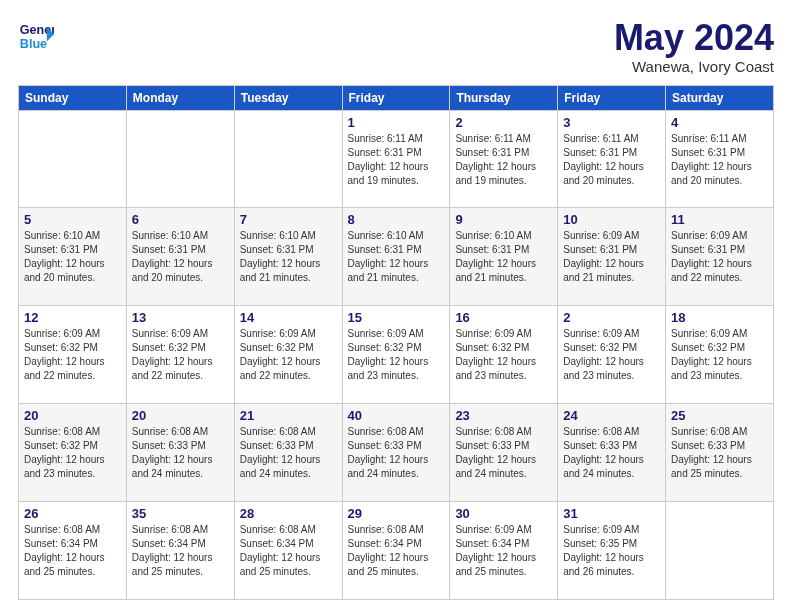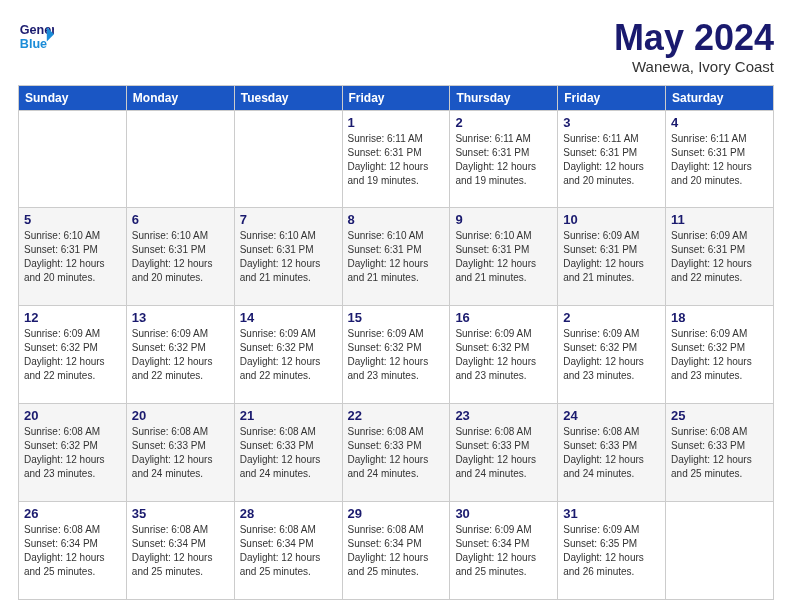--- a/index.html
+++ b/index.html
@@ -207,21 +207,21 @@
           </td>
           <td>
             <span class="day-number">20</span>
             <div class="day-info">Sunrise: 6:08 AM<br>Sunset: 6:33 PM<br>Daylight: 12 hours<br>and 24 minutes.</div>
           </td>
           <td>
             <span class="day-number">21</span>
             <div class="day-info">Sunrise: 6:08 AM<br>Sunset: 6:33 PM<br>Daylight: 12 hours<br>and 24 minutes.</div>
           </td>
           <td>
-            <span class="day-number">22</span>
+            <span class="day-number">40</span>
             <div class="day-info">Sunrise: 6:08 AM<br>Sunset: 6:33 PM<br>Daylight: 12 hours<br>and 24 minutes.</div>
           </td>
           <td>
             <span class="day-number">23</span>
             <div class="day-info">Sunrise: 6:08 AM<br>Sunset: 6:33 PM<br>Daylight: 12 hours<br>and 24 minutes.</div>
           </td>
           <td>
             <span class="day-number">24</span>
             <div class="day-info">Sunrise: 6:08 AM<br>Sunset: 6:33 PM<br>Daylight: 12 hours<br>and 24 minutes.</div>
           </td>

